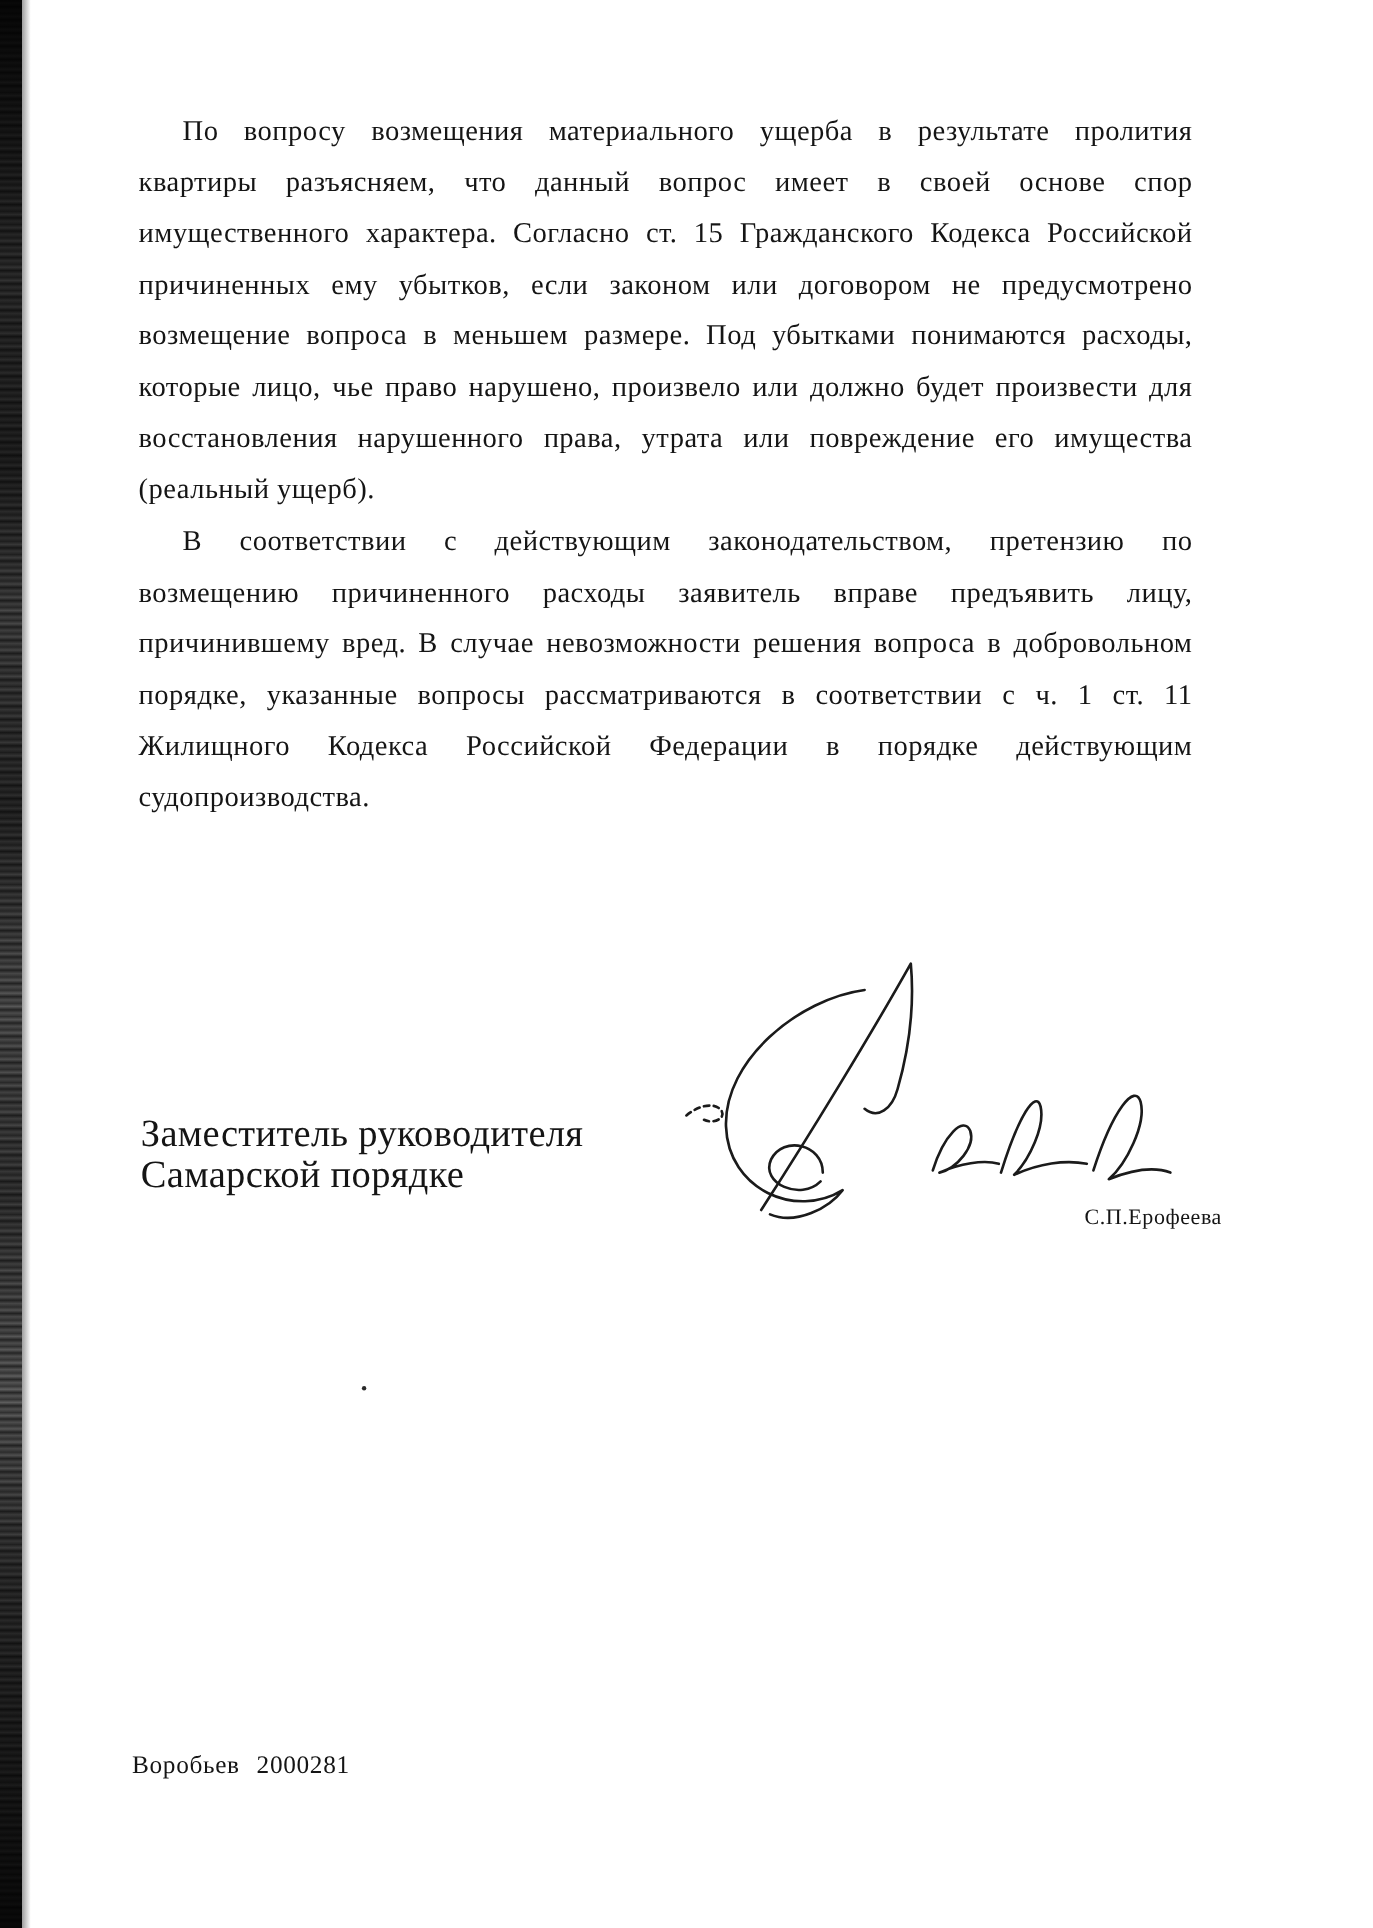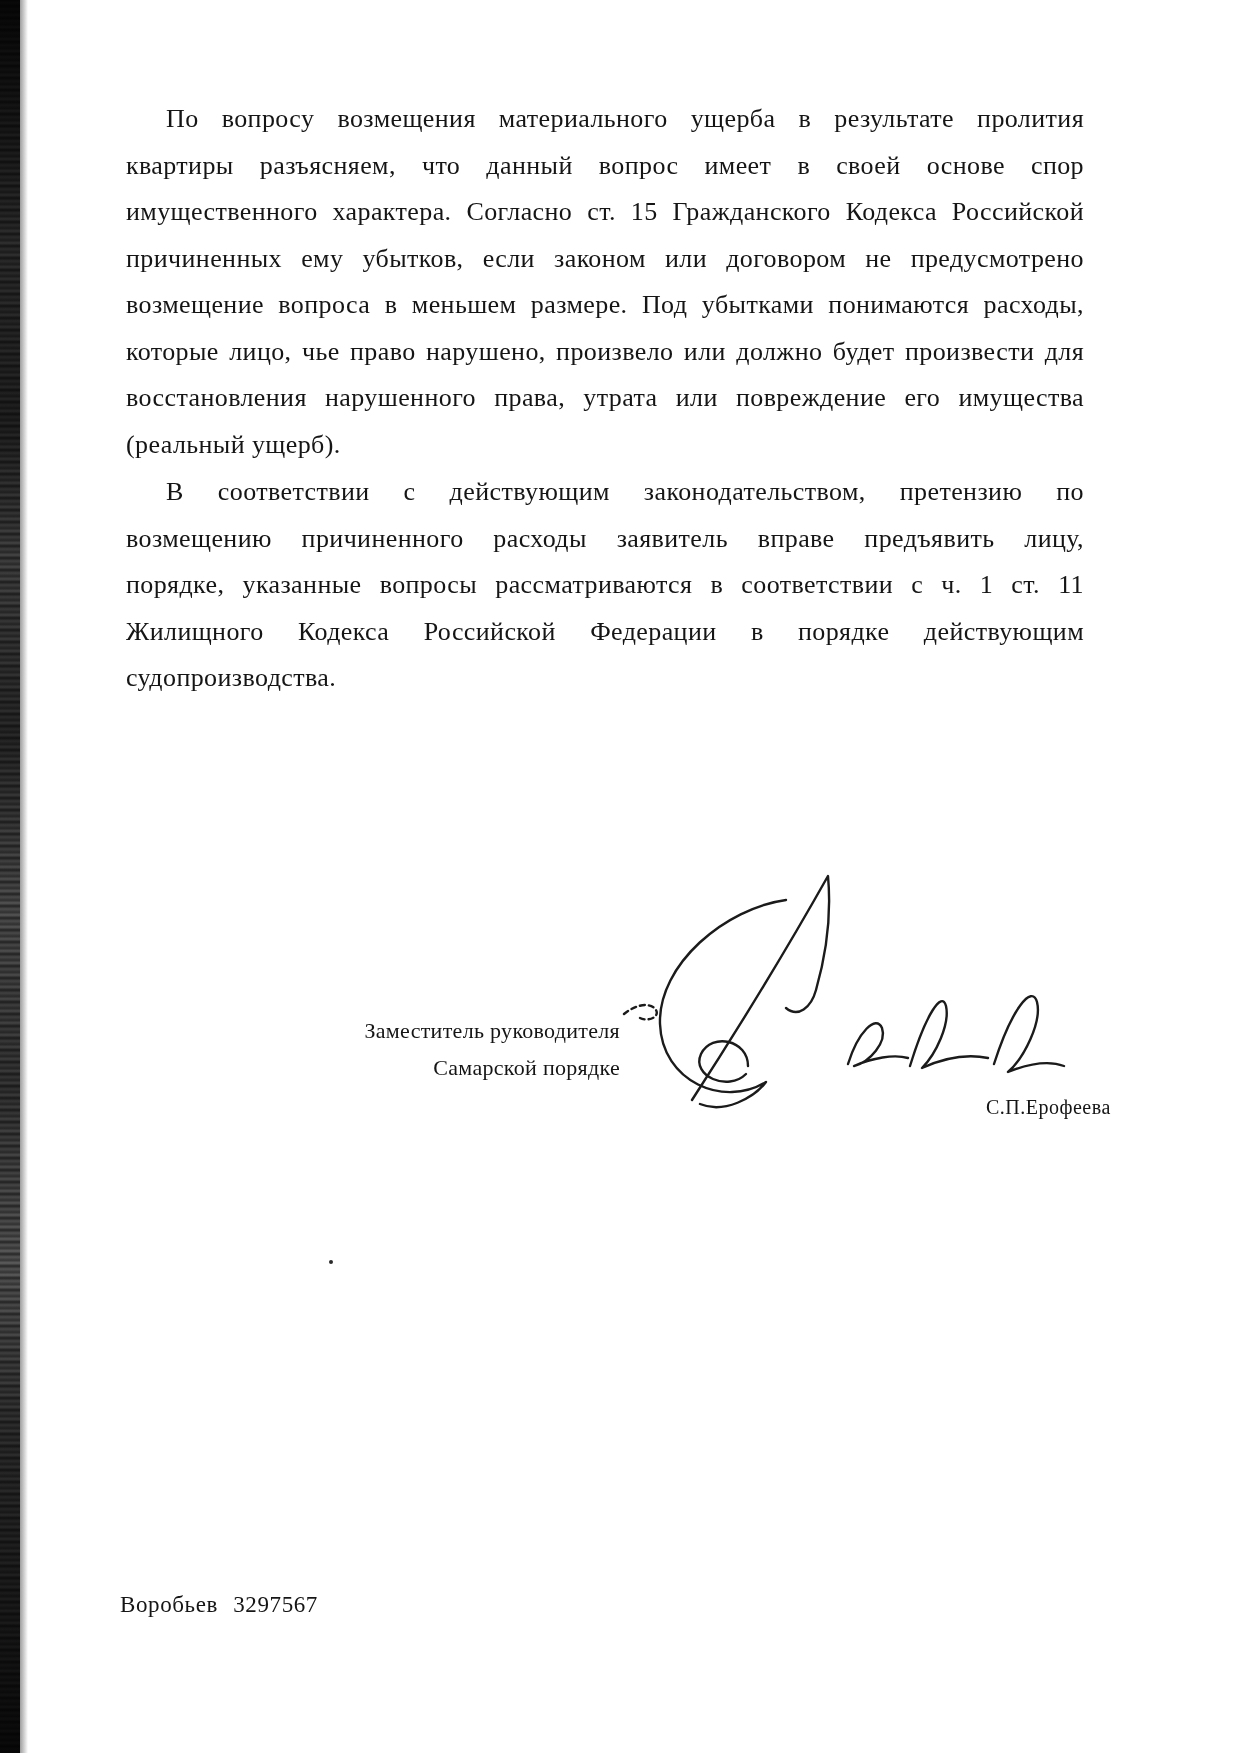--- a/index.html
+++ b/index.html
@@ -47,24 +47,24 @@
     text-align-last: justify;
     letter-spacing: 0.4px;
   }
   .line.indent { padding-left: 40px; }
   .line.last { text-align-last: left; }
 
   .paragraph.p2 { margin-top: 1px; }
 
   .sig-title {
     position: absolute;
-    left: 140px; top: 1012px;
+    left: 128px; top: 1012px;
     width: 480px;
-    text-align: right;
-    font-size: 22px;
+    text-align: left;
+    font-size: 35px;
     line-height: 37px;
     letter-spacing: 0.3px;
   }
 
   .sig-ink {
     position: absolute;
     left: 596px; top: 856px;
     width: 480px; height: 300px;
     pointer-events: none;
   }
@@ -111,20 +111,21 @@
       <div class="line justify">причиненных ему убытков, если законом или договором не предусмотрено</div>
       <div class="line justify">возмещение вопроса в меньшем размере. Под убытками понимаются расходы,</div>
       <div class="line justify">которые лицо, чье право нарушено, произвело или должно будет произвести для</div>
       <div class="line justify">восстановления нарушенного права, утрата или повреждение его имущества</div>
       <div class="line last">(реальный ущерб).</div>
     </div>
 
     <div class="paragraph p2">
       <div class="line indent justify">В соответствии с действующим законодательством, претензию по</div>
       <div class="line justify">возмещению причиненного расходы заявитель вправе предъявить лицу,</div>
+      <div class="line justify">причинившему вред. В случае невозможности решения вопроса в добровольном</div>
       <div class="line justify">порядке, указанные вопросы рассматриваются в соответствии с ч. 1 ст. 11</div>
       <div class="line justify">Жилищного Кодекса Российской Федерации в порядке действующим</div>
       <div class="line last">судопроизводства.</div>
     </div>
 
   </div>
 
   <div class="sig-title">
     <div>Заместитель руководителя</div>
     <div>Самарской порядке</div>
@@ -142,17 +143,17 @@
 
     <path d="M252,208 C262,176 280,158 286,172 C291,186 274,206 258,210 C276,202 298,198 312,202"></path>
 
     <path d="M314,210 C330,158 346,134 350,150 C354,168 340,198 326,212 C348,202 372,198 392,202"></path>
 
     <path d="M398,208 C416,152 436,128 441,146 C446,166 428,202 412,216 C432,208 452,204 468,210"></path>
   </svg>
 
   <div class="sig-name">С.П.Ерофеева</div>
 
-  <div class="footer-note">Воробьев 3297567</div>
+  <div class="footer-note">Воробьев 2000281</div>
 
   <div class="dust-speck"></div>
 
 </div>
 
 </body></html>

